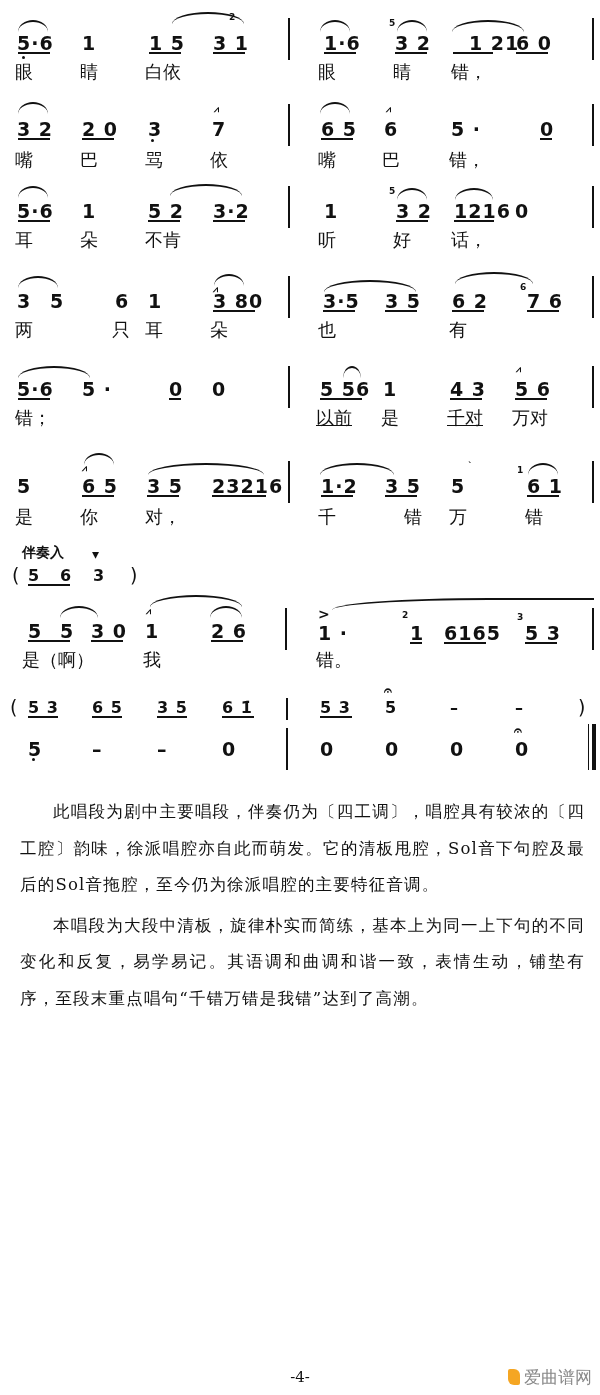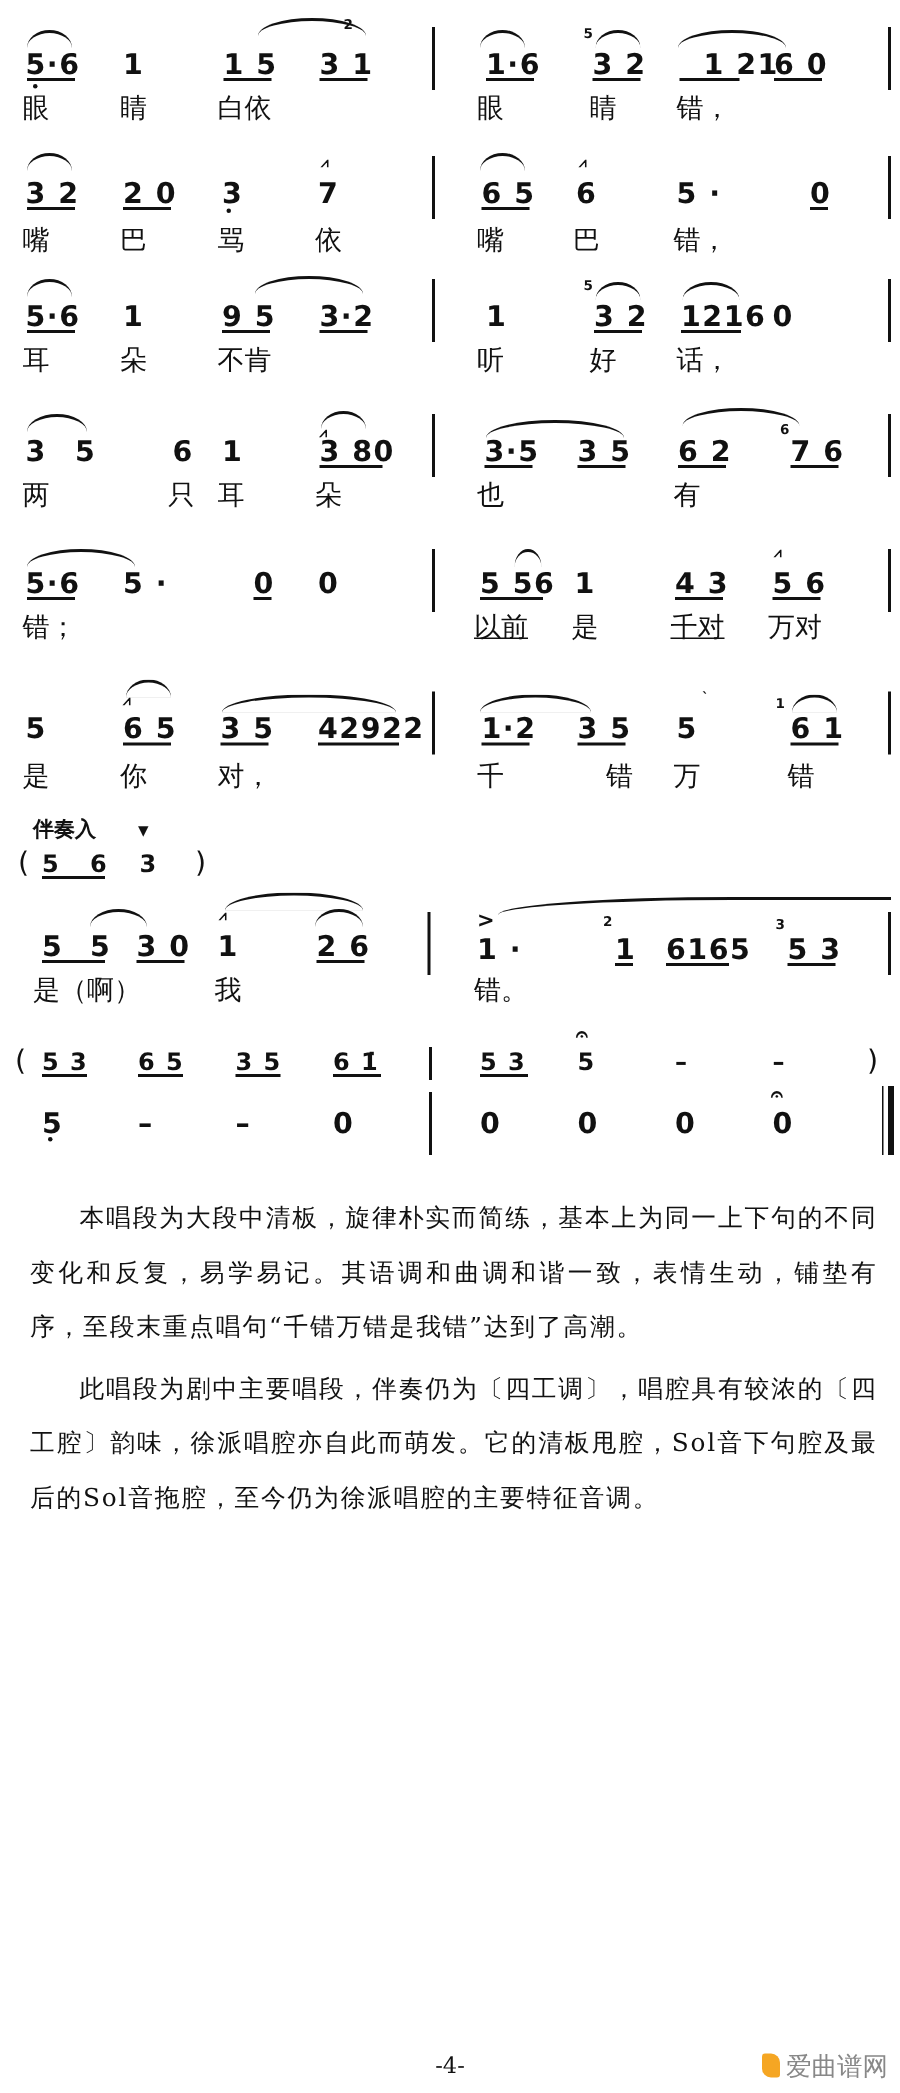--- a/index.html
+++ b/index.html
@@ -90,21 +90,21 @@
     <span class="lyr" style="left:449px;top:60px;">错，</span>
     <div class="bl" style="left:592px;top:16px;height:42px;"></div>
   </div>
 
   <div class="sys" style="top:170px;height:80px;">
     <div class="slur" style="left:18px;top:16px;width:30px;"></div>
     <div class="slur" style="left:170px;top:14px;width:72px;"></div>
     <span class="note" style="left:17px;top:30px;">5·6</span>
     <div class="ul" style="left:18px;top:50px;width:32px;"></div>
     <span class="note" style="left:82px;top:30px;">1</span>
-    <span class="note" style="left:148px;top:30px;">9 5</span>
+    <span class="note" style="left:148px;top:30px;">5 2</span>
     <div class="ul" style="left:148px;top:50px;width:32px;"></div>
     <span class="note" style="left:213px;top:30px;">3·2</span>
     <div class="ul" style="left:213px;top:50px;width:32px;"></div>
     <span class="lyr" style="left:15px;top:58px;">耳</span>
     <span class="lyr" style="left:80px;top:58px;">朵</span>
     <span class="lyr" style="left:145px;top:58px;">不肯</span>
     <div class="bl" style="left:288px;top:16px;height:42px;"></div>
 
     <span class="grace" style="left:389px;top:16px;">5</span>
     <div class="slur" style="left:397px;top:18px;width:30px;"></div>
@@ -182,21 +182,21 @@
 
   <div class="sys" style="top:445px;height:80px;">
     <div class="slur" style="left:84px;top:8px;width:30px;"></div>
     <span class="mord" style="left:82px;top:18px;">⩘</span>
     <div class="slur" style="left:148px;top:18px;width:116px;"></div>
     <span class="note" style="left:17px;top:30px;">5</span>
     <span class="note" style="left:82px;top:30px;">6 5</span>
     <div class="ul" style="left:82px;top:50px;width:32px;"></div>
     <span class="note" style="left:147px;top:30px;">3 5</span>
     <div class="ul" style="left:147px;top:50px;width:32px;"></div>
-    <span class="note" style="left:212px;top:30px;">42922</span>
+    <span class="note" style="left:212px;top:30px;">23216</span>
     <div class="ul" style="left:212px;top:50px;width:54px;"></div>
     <span class="lyr" style="left:15px;top:60px;">是</span>
     <span class="lyr" style="left:80px;top:60px;">你</span>
     <span class="lyr" style="left:145px;top:60px;">对，</span>
     <div class="bl" style="left:288px;top:16px;height:42px;"></div>
 
     <div class="slur" style="left:320px;top:18px;width:74px;"></div>
     <span class="grace" style="left:517px;top:20px;">1</span>
     <div class="slur" style="left:528px;top:18px;width:30px;"></div>
     <span class="mord" style="left:468px;top:16px;">ˋ</span>
@@ -284,18 +284,18 @@
     <span class="note" style="left:385px;top:50px;">0</span>
     <span class="note" style="left:450px;top:50px;">0</span>
     <span class="small" style="left:514px;top:34px;">𝄐</span>
     <span class="note" style="left:515px;top:50px;">0</span>
     <div class="bl" style="left:588px;top:36px;height:46px;width:1px;"></div>
     <div class="bl" style="left:592px;top:36px;height:46px;width:4px;"></div>
   </div>
 </div>
 
 <div class="prose">
+  <p style="margin-top:4px;">此唱段为剧中主要唱段，伴奏仍为〔四工调〕，唱腔具有较浓的〔四工腔〕韵味，徐派唱腔亦自此而萌发。它的清板甩腔，Sol音下句腔及最后的Sol音拖腔，至今仍为徐派唱腔的主要特征音调。</p>
   <p style="margin-top:4px;">本唱段为大段中清板，旋律朴实而简练，基本上为同一上下句的不同变化和反复，易学易记。其语调和曲调和谐一致，表情生动，铺垫有序，至段末重点唱句“千错万错是我错”达到了高潮。</p>
-  <p style="margin-top:4px;">此唱段为剧中主要唱段，伴奏仍为〔四工调〕，唱腔具有较浓的〔四工腔〕韵味，徐派唱腔亦自此而萌发。它的清板甩腔，Sol音下句腔及最后的Sol音拖腔，至今仍为徐派唱腔的主要特征音调。</p>
 </div>
 
 <div class="pageno">-4-</div>
 <div class="wm"><span class="logo"></span><span>爱曲谱网</span></div>
 
 </body></html>

